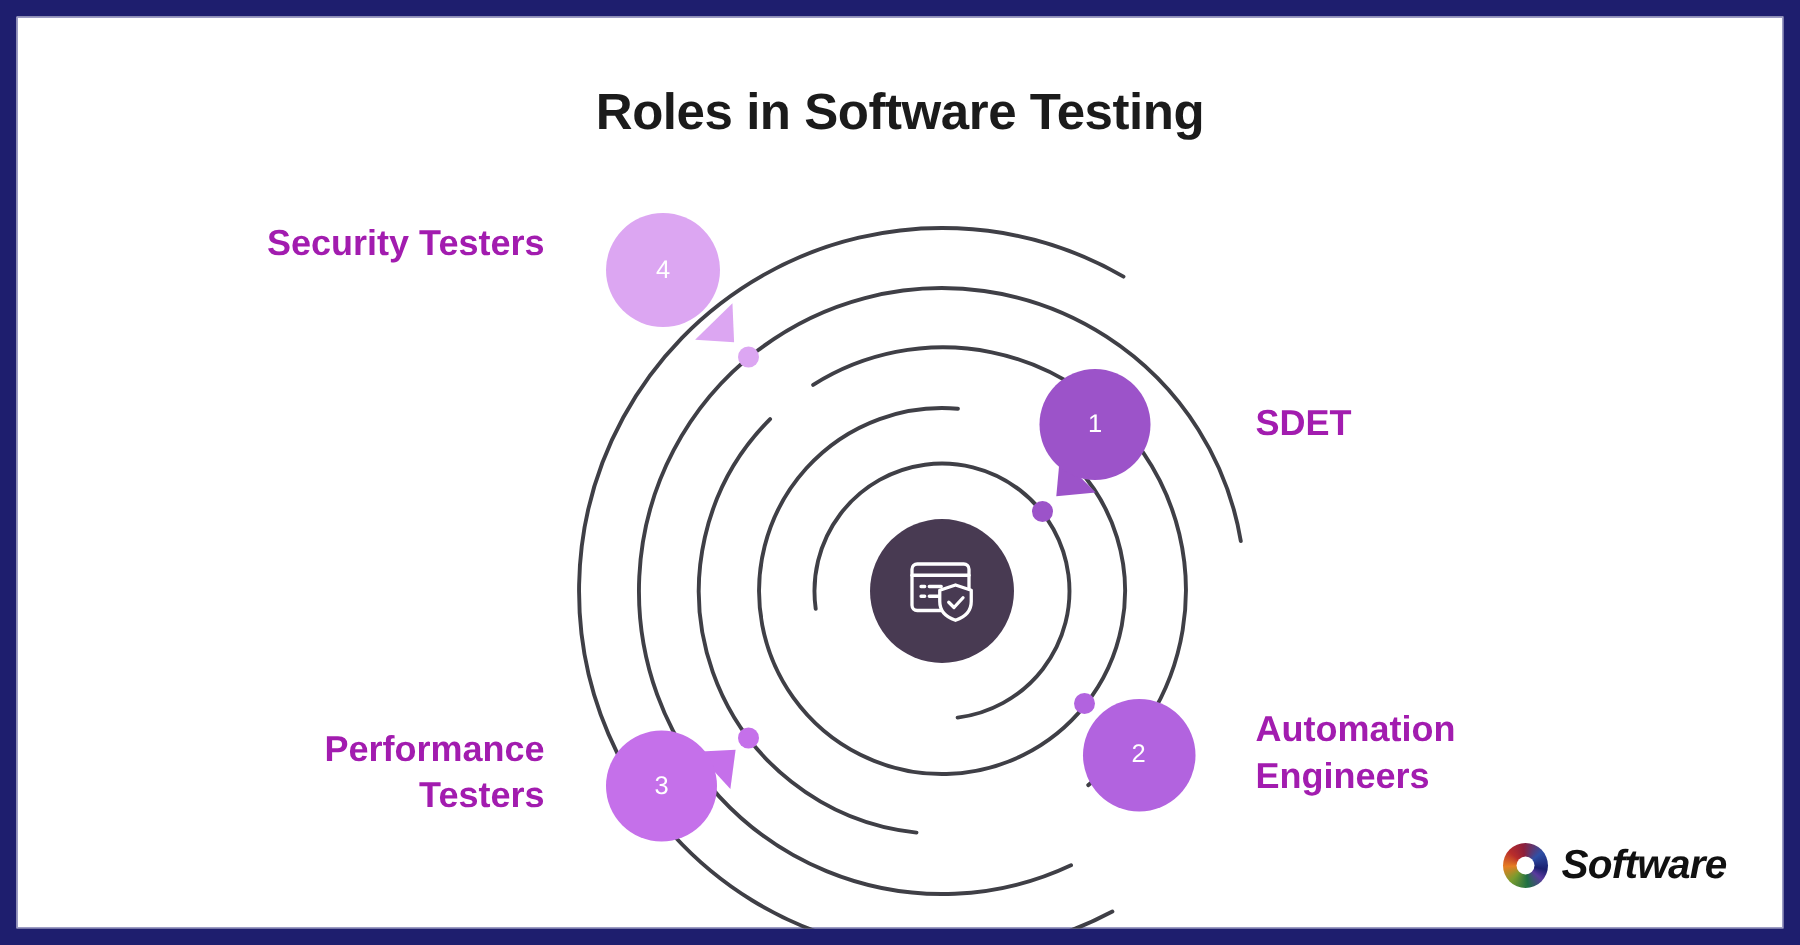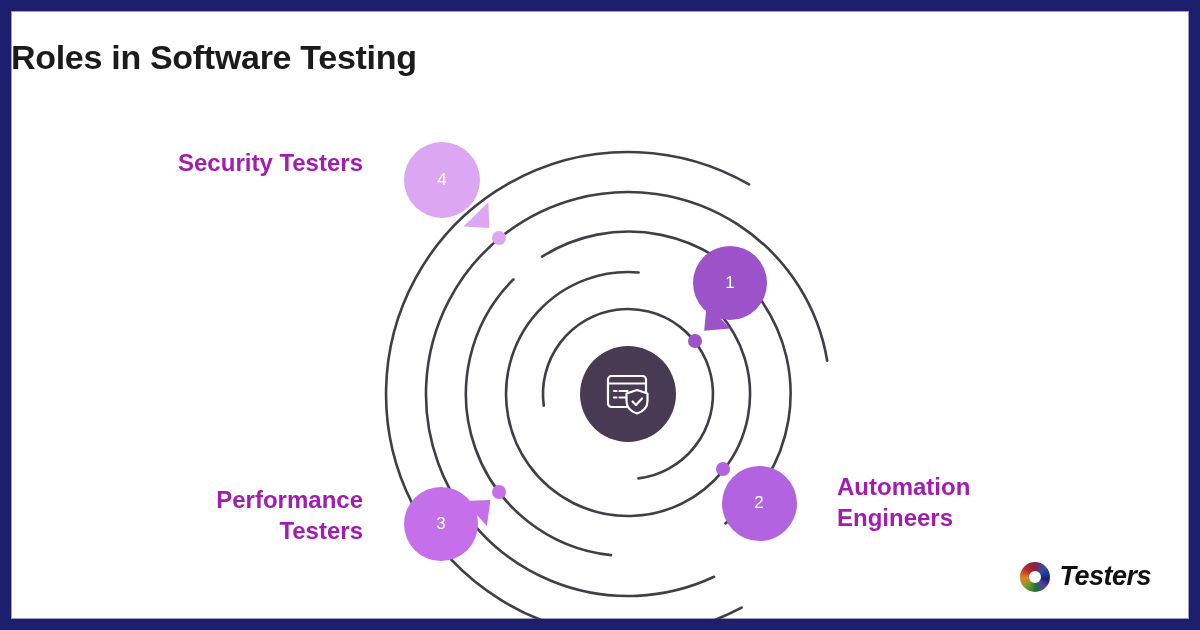--- a/index.html
+++ b/index.html
@@ -7,21 +7,22 @@
     position:relative;
     width:1200px;height:630px;
     background:#ffffff;
     border:11px solid #1E1E6E;
     box-sizing:border-box;
     box-shadow:inset 0 0 0 1px #9d9dc4;
     overflow:hidden;
     font-family:"Liberation Sans", sans-serif;
   }
   .title{
-    position:absolute;left:0;top:27px;width:100%;
+    position:absolute;left:0;top:45px;width:100%;
+    text-align:center;
     font-size:34px;font-weight:700;color:#1b1b1b;
     letter-spacing:-0.3px;
   }
   svg.diagram{position:absolute;left:0;top:0;}
   .bubble{
     position:absolute;border-radius:50%;
     display:flex;align-items:center;justify-content:center;
     color:#ffffff;font-size:17px;font-weight:400;
   }
   .bubble.b1{left:682px;top:235px;width:74px;height:74px;}
@@ -103,22 +104,23 @@
   <div class="bubble b2" style="background-color: rgb(178, 99, 223);">
     <span>2</span>
   </div>
   <div class="bubble b3" style="background-color: rgb(197, 112, 234);">
     <span>3</span>
   </div>
   <div class="bubble b4" style="background-color: rgb(220, 166, 242);">
     <span>4</span>
   </div>
 
+  <div class="role-label lbl-1">SDET</div>
   <div class="role-label right lbl-3">Performance Testers</div>
   <div class="role-label lbl-2">Automation Engineers</div>
   <div class="role-label right lbl-4">Security Testers</div>
 
   <div class="brand">
     <div class="brand-icon"></div>
-    <div class="brand-name">Testers</div>
+    <div class="brand-name">Software</div>
   </div>
 
 </div>
 
 </body></html>

